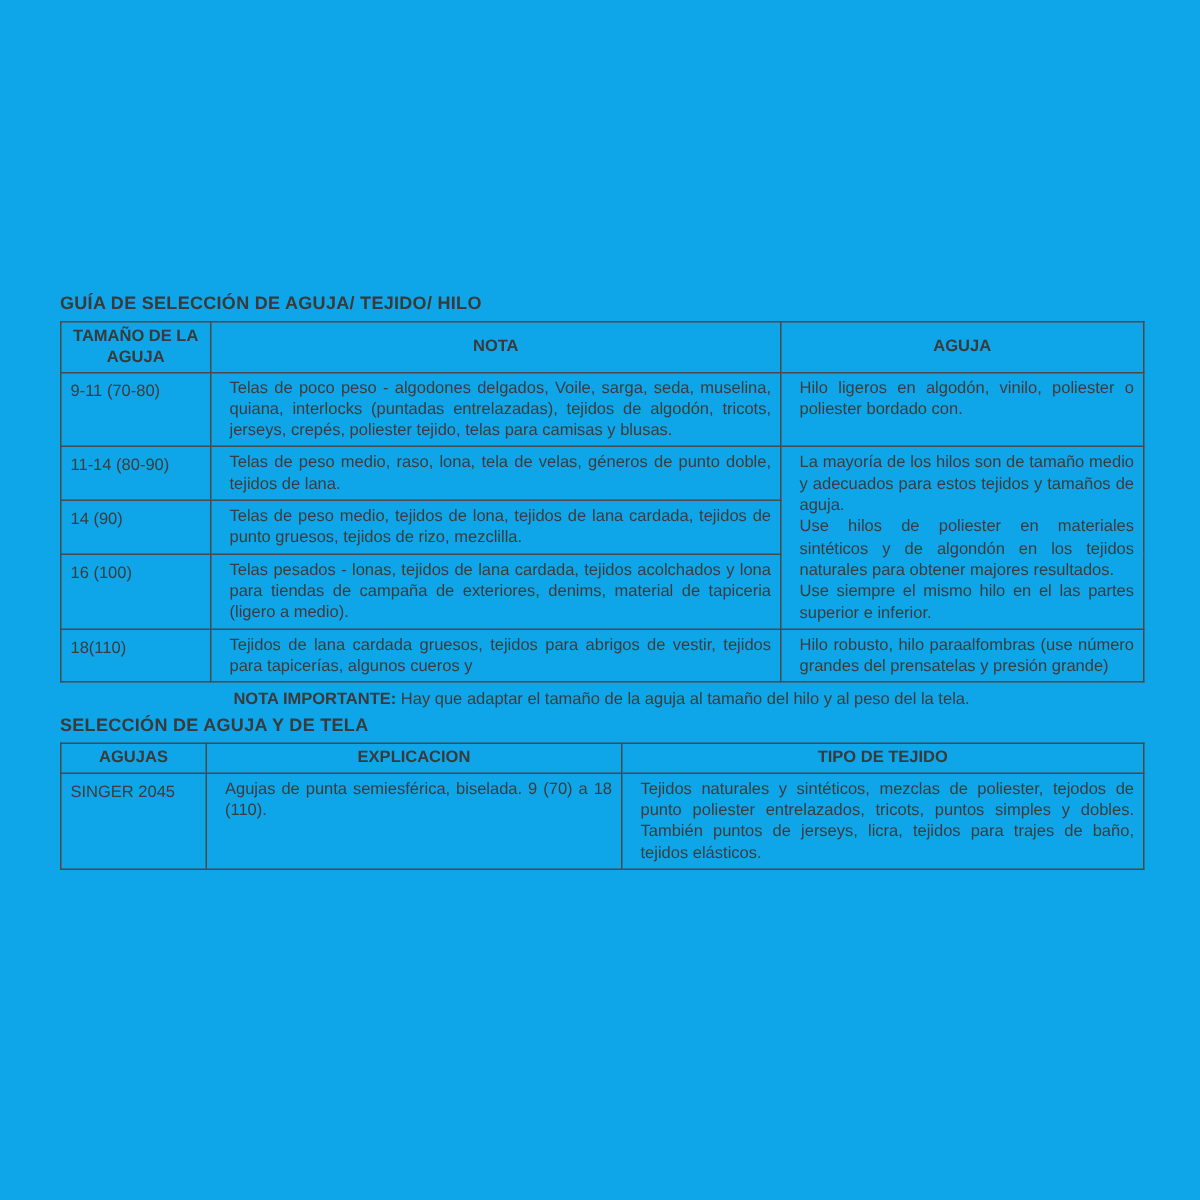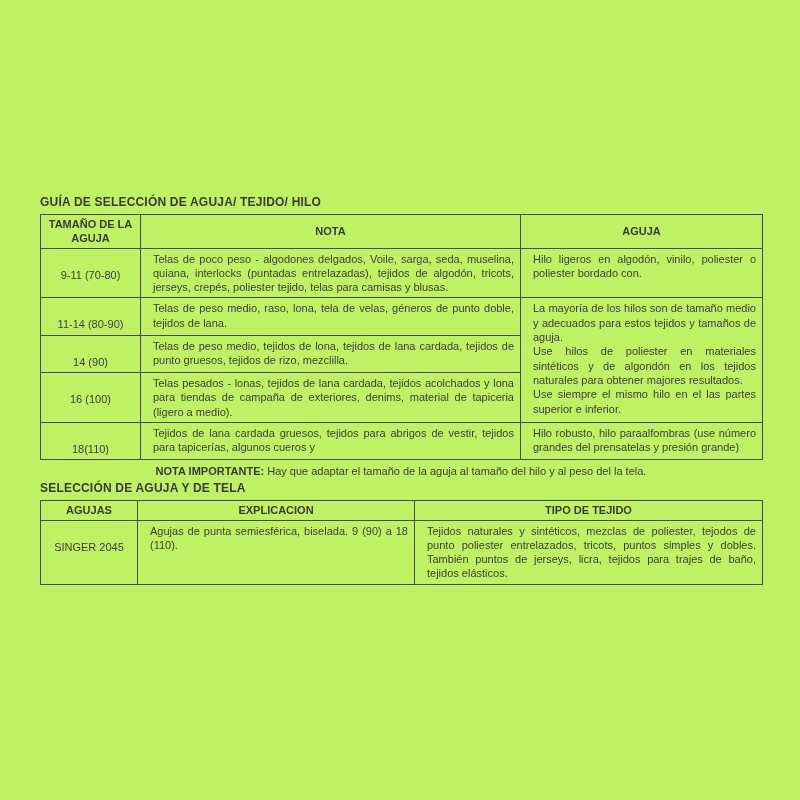--- a/index.html
+++ b/index.html
@@ -4,21 +4,21 @@
 <style>
   * { margin: 0; padding: 0; box-sizing: border-box; }
   html, body {
     width: 800px; height: 800px;
     background: #ffffff;
     font-family: "Liberation Sans", sans-serif;
     color: #3d3d3d;
   }
   .page {
     width: 800px; height: 800px;
-    background: #bef264;
+    background: #0ea5e9;
     padding: 195px 38px 0 40px;
     overflow: hidden;
   }
   .section-title {
     font-size: 12px;
     font-weight: bold;
     color: #3a3a3a;
     letter-spacing: 0.2px;
     margin-bottom: 5px;
   }
@@ -35,22 +35,22 @@
     padding: 3px 6px;
   }
   th {
     text-align: center;
     vertical-align: middle;
     font-weight: bold;
     color: #3a3a3a;
     padding: 2px 4px;
   }
   td.center-col {
-    text-align: center;
-    padding-top: 19px;
+    text-align: left;
+    padding-top: 5px;
   }
   td.justify { text-align: justify; padding-left: 12px; }
   td.preline { white-space: pre-line; }
   .note-line {
     width: 722px;
     text-align: center;
     font-size: 11px;
     margin-top: 5px;
     margin-bottom: 4px;
     color: #3d3d3d;
@@ -129,19 +129,19 @@
     <thead>
       <tr>
         <th>AGUJAS</th>
         <th>EXPLICACION</th>
         <th>TIPO DE TEJIDO</th>
       </tr>
     </thead>
     <tbody>
       <tr>
         <td class="center-col">SINGER 2045</td>
-        <td class="justify">Agujas de punta semiesférica, biselada. 9 (90) a 18 (110).</td>
+        <td class="justify">Agujas de punta semiesférica, biselada. 9 (70) a 18 (110).</td>
         <td class="justify">Tejidos naturales y sintéticos, mezclas de poliester, tejodos de punto poliester entrelazados, tricots, puntos simples y dobles. También puntos de jerseys, licra, tejidos para trajes de baño, tejidos elásticos.</td>
       </tr>
     </tbody>
   </table>
 
 </div>
 
 </body></html>

